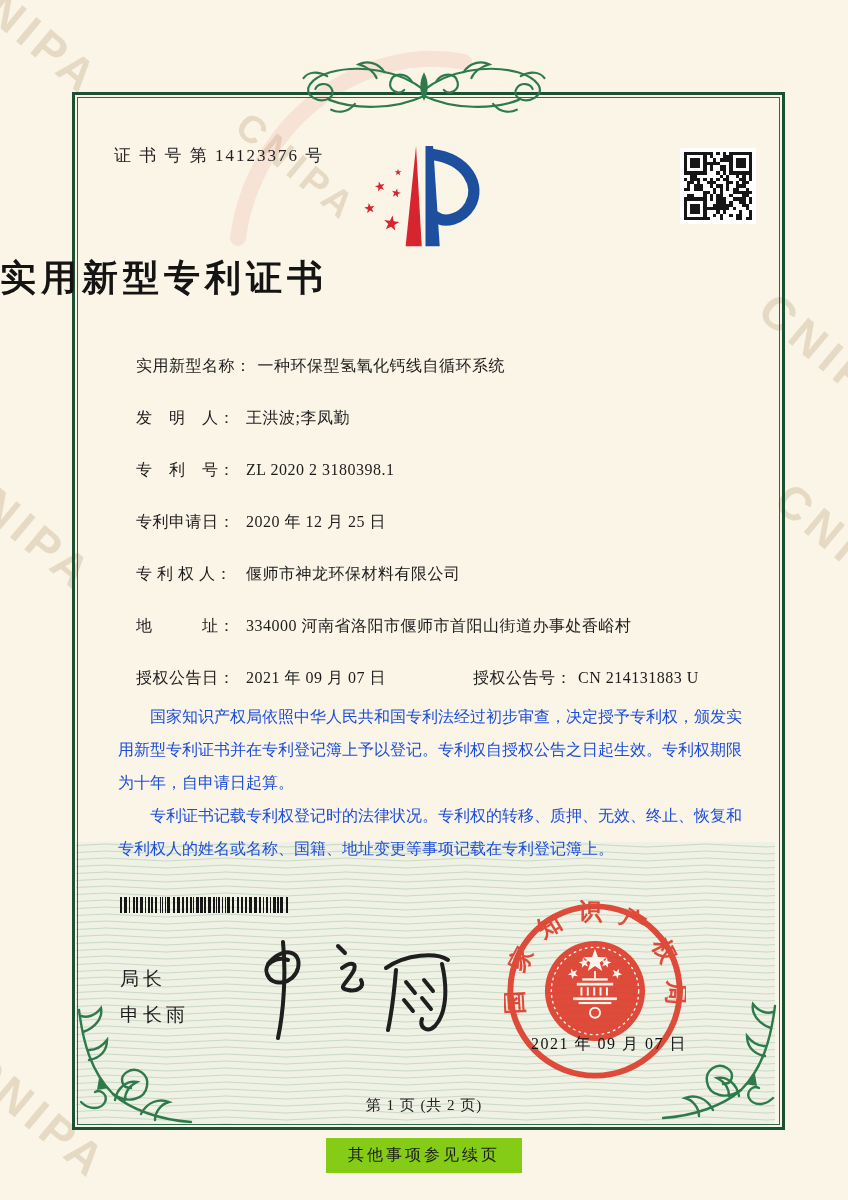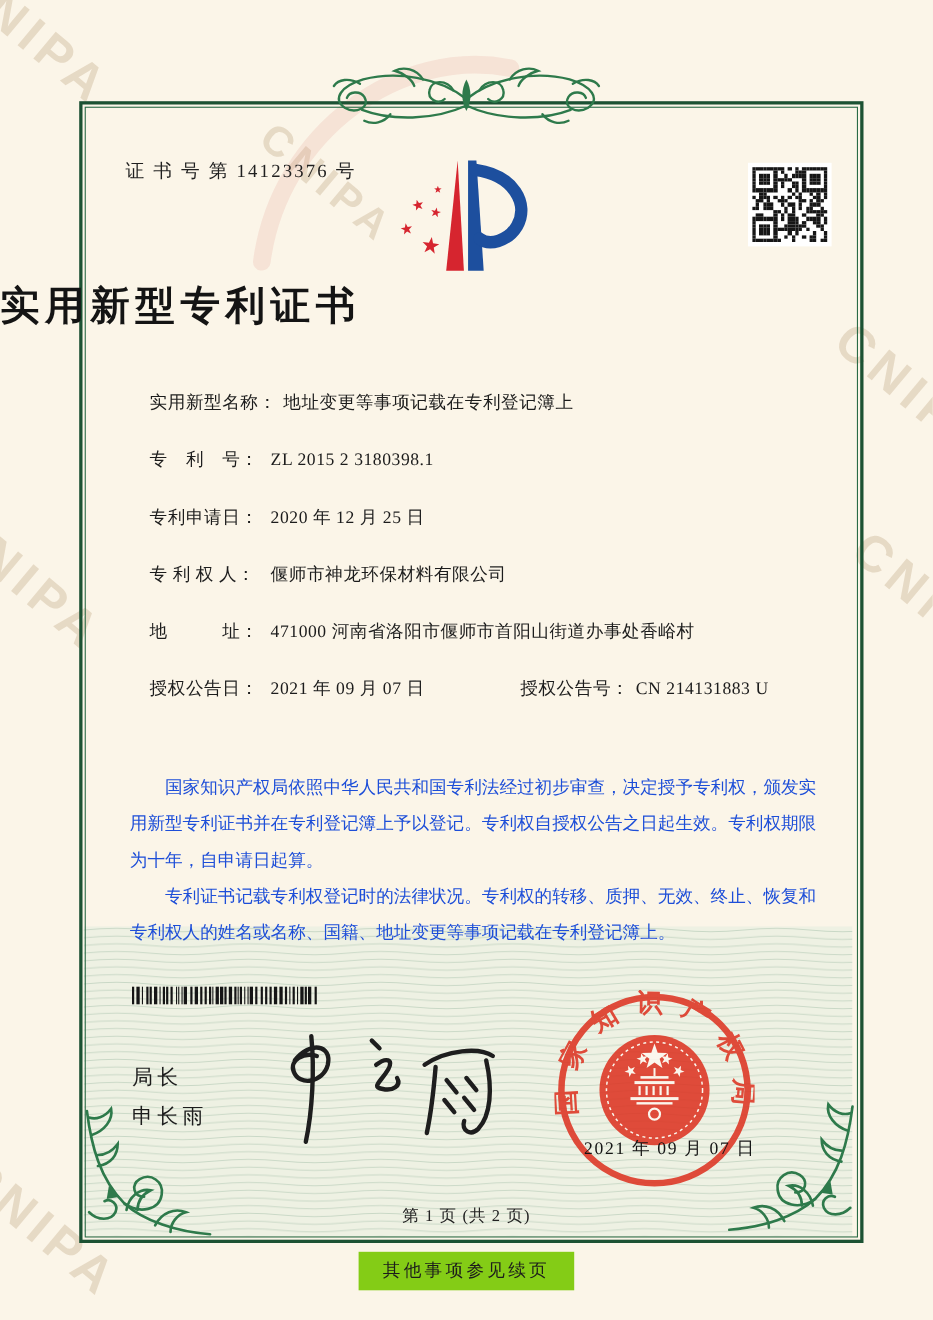--- a/index.html
+++ b/index.html
@@ -643,37 +643,41 @@
         <i class="b"></i>
         <i class="b"></i>
       </div>
   </div>
 
   <div class="title">实用新型专利证书</div>
 
   <div class="fields">
     <div class="field-row">
       <span class="field-label">实用新型名称：</span>
-      <span class="field-value">地址变更等事项记载在专利登记簿上</span>
+      <span class="field-value">一种环保型氢氧化钙线自循环系统</span>
+    </div>
+    <div class="field-row">
+      <span class="field-label">发　明　人：</span>
+      <span class="field-value">王洪波;李凤勤</span>
     </div>
     <div class="field-row">
       <span class="field-label">专　利　号：</span>
-      <span class="field-value">ZL 2015 2 3180398.1</span>
+      <span class="field-value">ZL 2020 2 3180398.1</span>
     </div>
     <div class="field-row">
       <span class="field-label">专利申请日：</span>
       <span class="field-value">2020 年 12 月 25 日</span>
     </div>
     <div class="field-row">
       <span class="field-label">专 利 权 人：</span>
       <span class="field-value">偃师市神龙环保材料有限公司</span>
     </div>
     <div class="field-row">
       <span class="field-label">地　　　址：</span>
-      <span class="field-value">471000 河南省洛阳市偃师市首阳山街道办事处香峪村</span>
+      <span class="field-value">334000 河南省洛阳市偃师市首阳山街道办事处香峪村</span>
     </div>
     <div class="field-row grant-row">
       <span class="field-label">授权公告日：</span>
       <span class="field-value">2021 年 09 月 07 日</span>
       <span class="grant-second">
         <span class="field-label" style="min-width:0;">授权公告号：</span>
         <span class="field-value">CN 214131883 U</span>
       </span>
     </div>
   </div>

